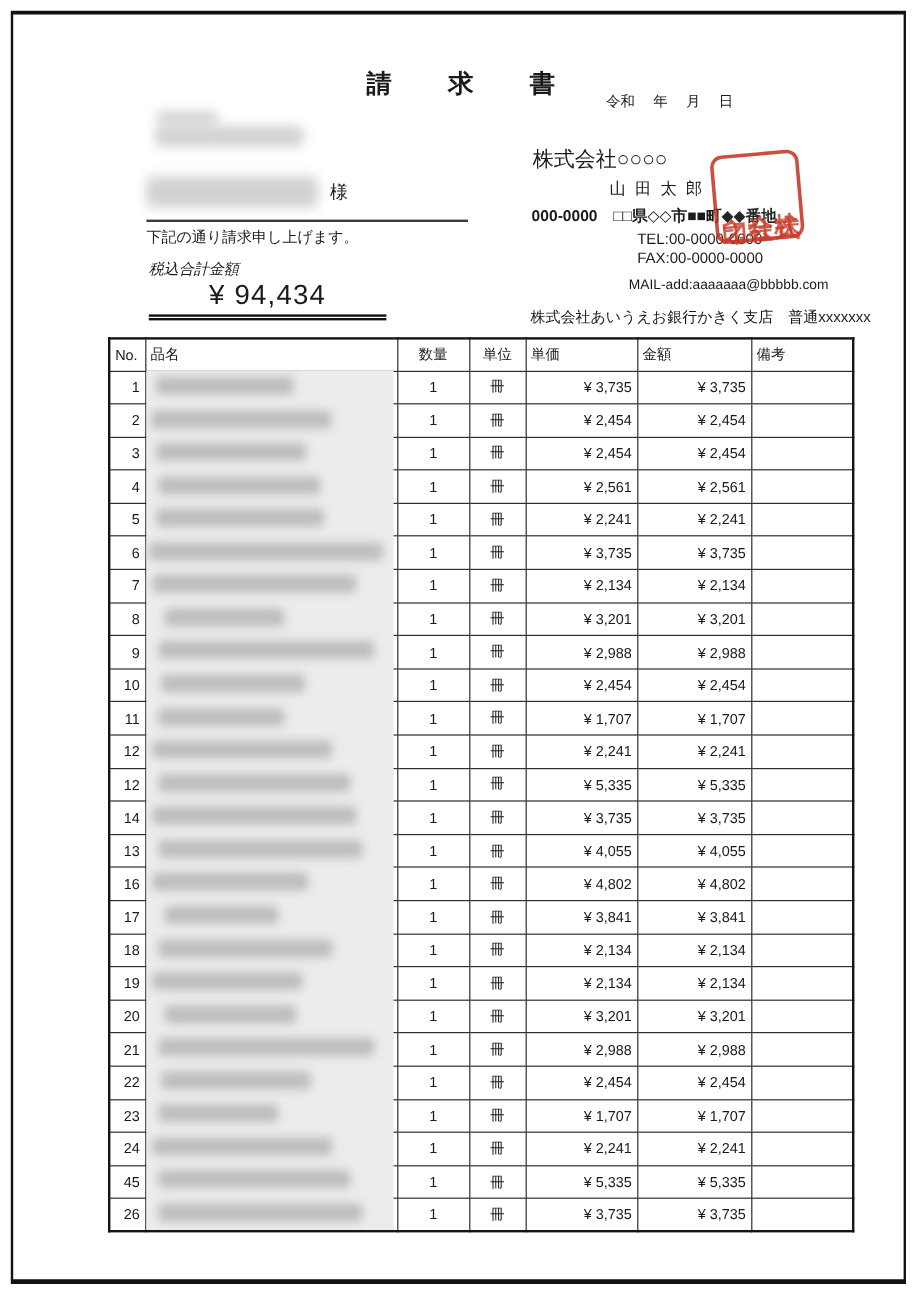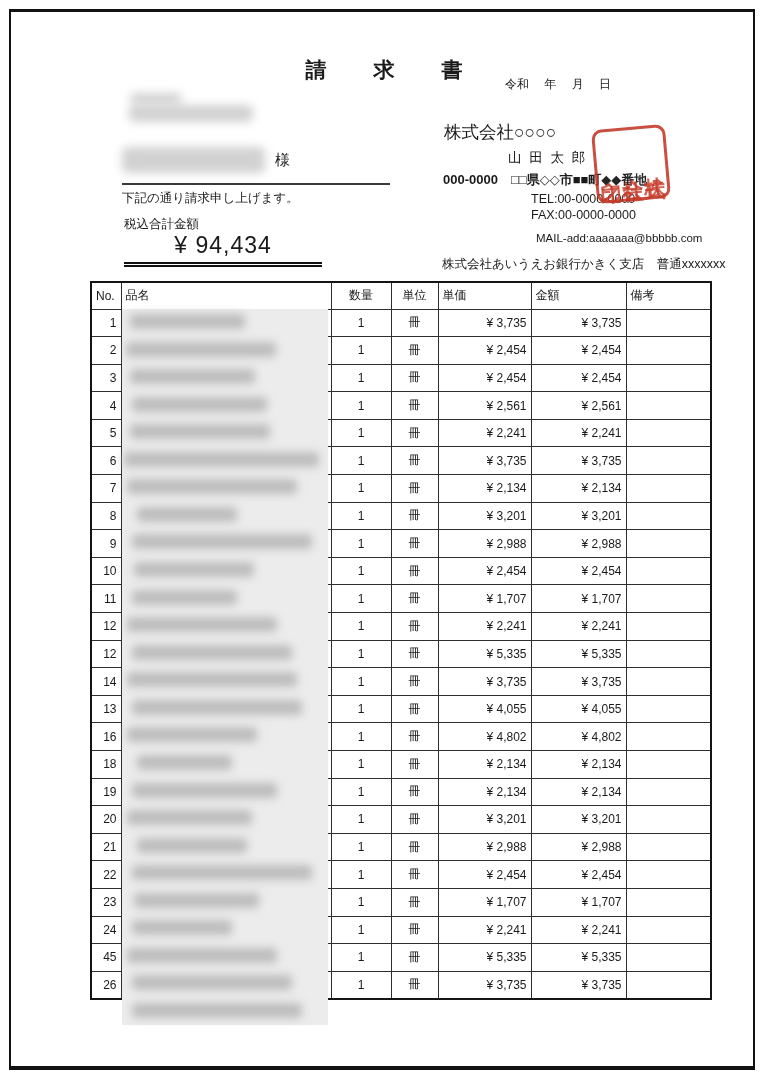--- a/index.html
+++ b/index.html
@@ -21,34 +21,34 @@
   }
   
   .blur {
     position:absolute; background:#b9b9b9; border-radius:5px;
     filter:blur(5px); opacity:.65;
   }
   
   .honorific { position:absolute; left:275px; top:151px; font-size:15px; }
   .name-rule { position:absolute; left:122px; top:168px; width:268px; border-bottom:2px solid #3a3a3a; height:15px; }
   .greeting  { position:absolute; left:122px; top:190px; font-size:12.5px; }
-  .total-label { position:absolute; left:124px; top:216px; font-size:12.5px; }
+  .total-label { position:absolute; left:124px; top:216px; font-size:12.5px;font-style:italic; }
   .total-box {
     position:absolute; left:124px; top:232px; width:198px; height:30px;
     border-bottom:5px double #111; text-align:center;
     font-size:23px; letter-spacing:1px; font-weight:500;
   }
   
   .iss-date    { position:absolute; left:505px; top:76px;  font-size:12px; }
   .iss-company { position:absolute; left:444px; top:120px; font-size:17.5px; }
   .iss-person  { position:absolute; left:508px; top:149px; font-size:13.5px; letter-spacing:2px; }
   .iss-addr    { position:absolute; left:443px; top:171px; font-size:13px;font-weight:bold; }
   .iss-tel     { position:absolute; left:531px; top:192px; font-size:12.5px; }
   .iss-fax     { position:absolute; left:531px; top:208px; font-size:12.5px; }
-  .iss-mail    { position:absolute; left:536px; top:232px; font-size:11.5px;text-align:right; }
+  .iss-mail    { position:absolute; left:524px; top:232px; font-size:11.5px;text-align:right; }
   .iss-bank    { position:absolute; left:442px; top:256px; font-size:12.5px; }
   .seal {
     position:absolute; left:594px; top:127px; width:74px; height:74px;
     border:3px solid rgba(193,48,32,.85); border-radius:10px;
     transform:rotate(-5deg); box-sizing:border-box;
     display:flex; flex-direction:row-reverse; justify-content:center;
     align-items:center; gap:1px; background:rgba(255,255,255,.05);
   }
   .seal span {
     writing-mode:vertical-rl; font-size:21px; line-height:21px;
@@ -269,20 +269,29 @@
         <td class="c-amt">¥ 4,055</td>
         <td class="c-rem"></td>
       </tr>
       <tr>
         <td class="c-no">16</td>
         <td class="c-name"></td>
         <td class="c-qty">1</td>
         <td class="c-unit">冊</td>
         <td class="c-price">¥ 4,802</td>
         <td class="c-amt">¥ 4,802</td>
+        <td class="c-rem"></td>
+      </tr>
+      <tr>
+        <td class="c-no">17</td>
+        <td class="c-name"></td>
+        <td class="c-qty">1</td>
+        <td class="c-unit">冊</td>
+        <td class="c-price">¥ 3,841</td>
+        <td class="c-amt">¥ 3,841</td>
         <td class="c-rem"></td>
       </tr>
       <tr>
         <td class="c-no">18</td>
         <td class="c-name"></td>
         <td class="c-qty">1</td>
         <td class="c-unit">冊</td>
         <td class="c-price">¥ 2,134</td>
         <td class="c-amt">¥ 2,134</td>
         <td class="c-rem"></td>

